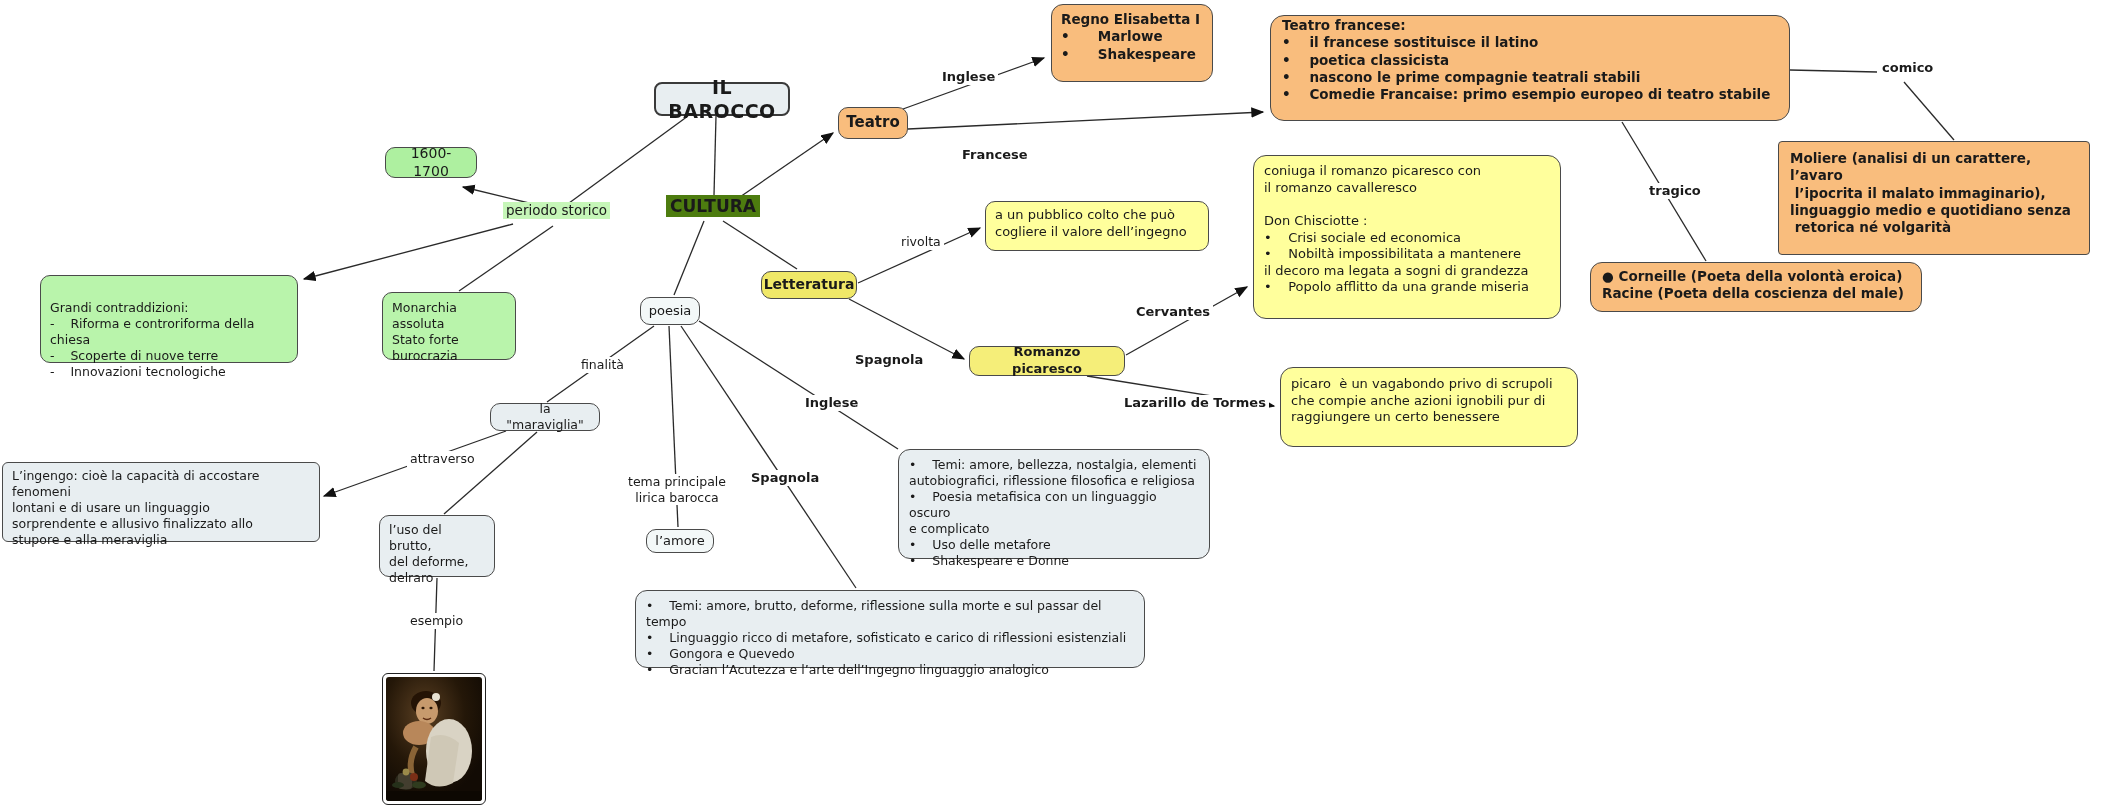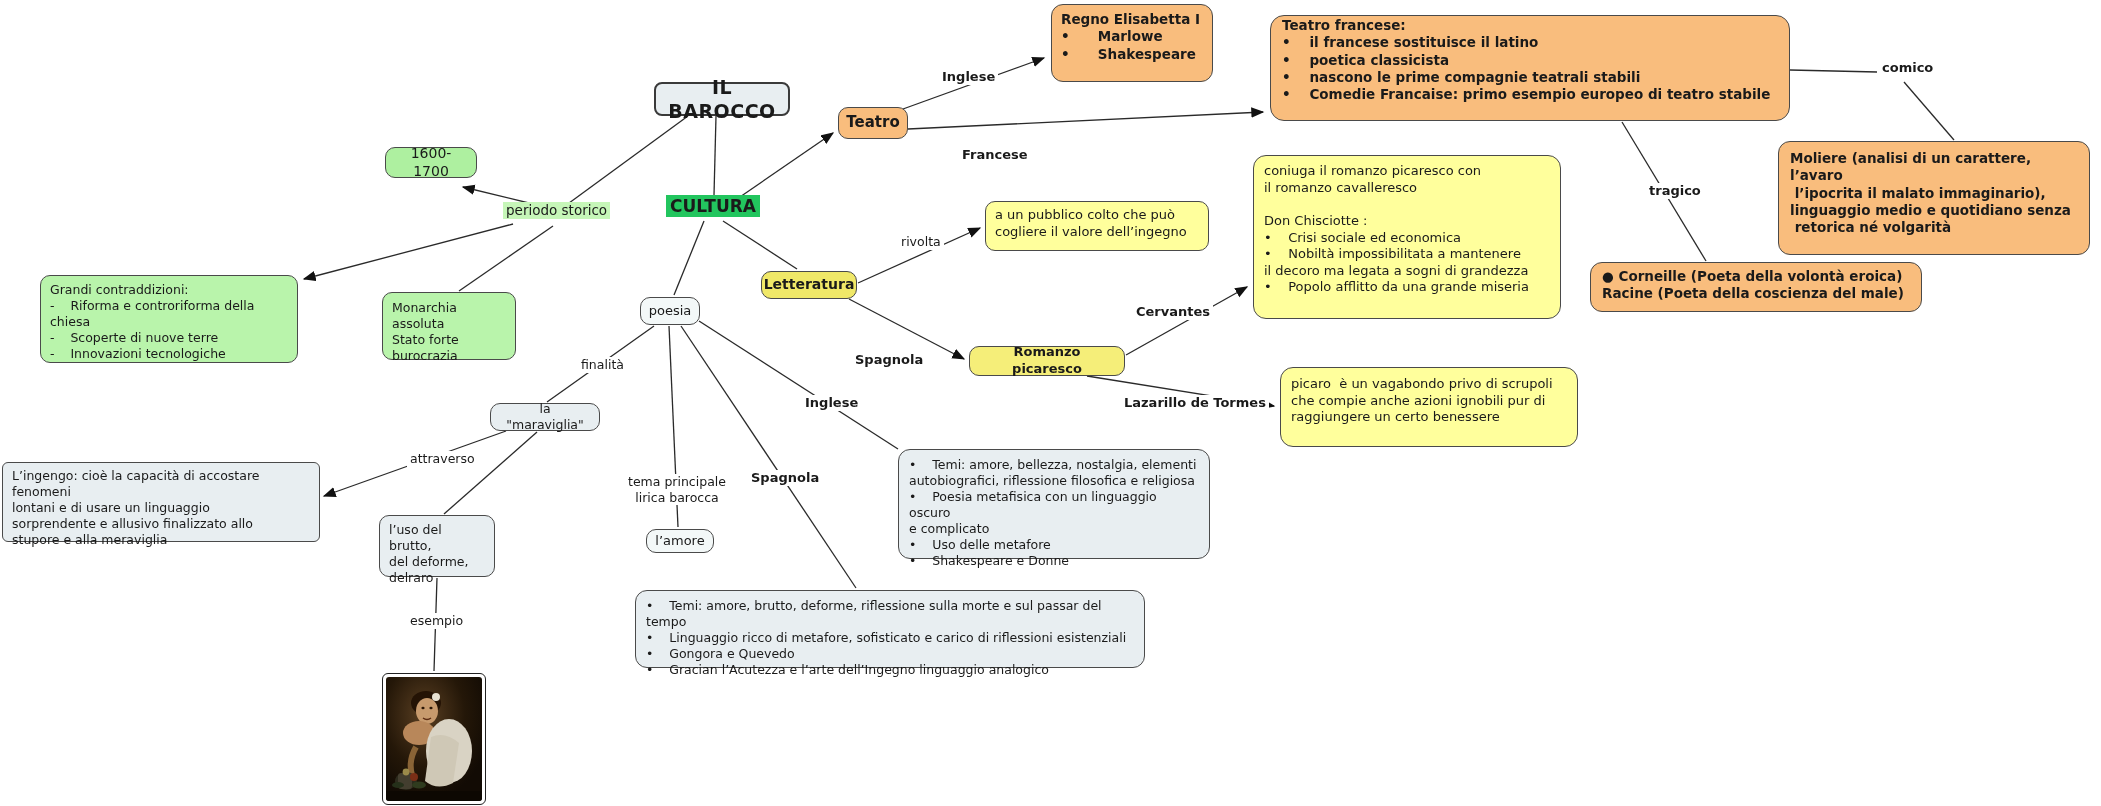--- a/index.html
+++ b/index.html
@@ -16,21 +16,21 @@
   .yellow2{background:#f0e868;}
   .green{background:#b9f4ab;}
   .green2{background:#aef0a0;}
   .grayblue{background:#e8eef1;}
   .whiteish{background:#f3f8f8;}
   .lbl{position:absolute;z-index:3;background:#ffffff;padding:0 3px;font-size:12.5px;
        white-space:pre;text-align:center;line-height:1.25;}
   .lbl.bold{font-size:13px;}
   .hl{background:#c6f6b8;}
   #n-il-barocco{font-size:19px;letter-spacing:0.5px;border:2px solid #3a3a3a;border-radius:8px;}
-  #n-cultura{position:absolute;z-index:3;background:#22c55e;font-weight:bold;font-size:17px;padding:1px 4px;}
+  #n-cultura{position:absolute;z-index:3;background:#4d7c0f;font-weight:bold;font-size:17px;padding:1px 4px;}
   #n-teatro{font-size:15px;}
   #n-letteratura{font-size:14px;}
   #n-romanzo{font-size:13px;}
   .painting-frame{position:absolute;z-index:2;background:#ffffff;border:1px solid #222;
                   border-radius:6px;padding:3px;box-sizing:border-box;}
   .painting-frame svg{display:block;border-radius:3px;}
 </style>
 </head>
 <body>
 
@@ -69,21 +69,21 @@
       <line x1="699" y1="321" x2="898" y2="449"></line>
     </g>
   </svg>
 
   <div id="n-il-barocco" class="node grayblue ctr bold" style="left:654px;top:82px;width:136px;height:34px;">IL BAROCCO</div>
 
   <div class="node green2 ctr" style="left:385px;top:147px;width:92px;height:31px;font-size:14px;">1600-1700</div>
 
   <div class="lbl hl" style="left:503px;top:202px;font-size:13.5px;">periodo storico</div>
 
-  <div class="node green" style="left:40px;top:275px;width:258px;height:88px;padding:6px 9px;">Grandi contraddizioni:
+  <div class="node green" style="left:40px;top:275px;width:258px;height:88px;padding:24px 9px;">Grandi contraddizioni:
 -    Riforma e controriforma della chiesa
 -    Scoperte di nuove terre
 -    Innovazioni tecnologiche</div>
 
   <div class="node green" style="left:382px;top:292px;width:134px;height:68px;padding:7px 9px;">Monarchia assoluta
 Stato forte
 burocrazia</div>
 
   <div id="n-cultura" style="left:666px;top:195px;">CULTURA</div>
 
@@ -98,21 +98,21 @@
 •      Shakespeare</div>
 
   <div class="node orange bold" style="left:1270px;top:15px;width:520px;height:106px;padding:1px 11px;font-size:13.5px;border-radius:14px;">Teatro francese:
 •    il francese sostituisce il latino
 •    poetica classicista
 •    nascono le prime compagnie teatrali stabili
 •    Comedie Francaise: primo esempio europeo di teatro stabile</div>
 
   <div class="lbl bold" style="left:1879px;top:60px;">comico</div>
 
-  <div class="node orange bold" style="left:1778px;top:141px;width:312px;height:114px;padding:8px 11px;font-size:13.5px;border-radius:12px;">Moliere (analisi di un carattere, l’avaro
+  <div class="node orange bold" style="left:1778px;top:141px;width:312px;height:114px;padding:8px 11px;font-size:13.5px;border-radius:4px;">Moliere (analisi di un carattere, l’avaro
  l’ipocrita il malato immaginario),
 linguaggio medio e quotidiano senza
  retorica né volgarità</div>
 
   <div class="lbl bold" style="left:1646px;top:183px;">tragico</div>
 
   <div class="node orange bold" style="left:1590px;top:262px;width:332px;height:50px;padding:5px 11px;font-size:13.5px;border-radius:12px;">● Corneille (Poeta della volontà eroica)
 Racine (Poeta della coscienza del male)</div>
 
   <div id="n-letteratura" class="node yellow2 ctr bold" style="left:761px;top:271px;width:96px;height:28px;">Letteratura</div>

